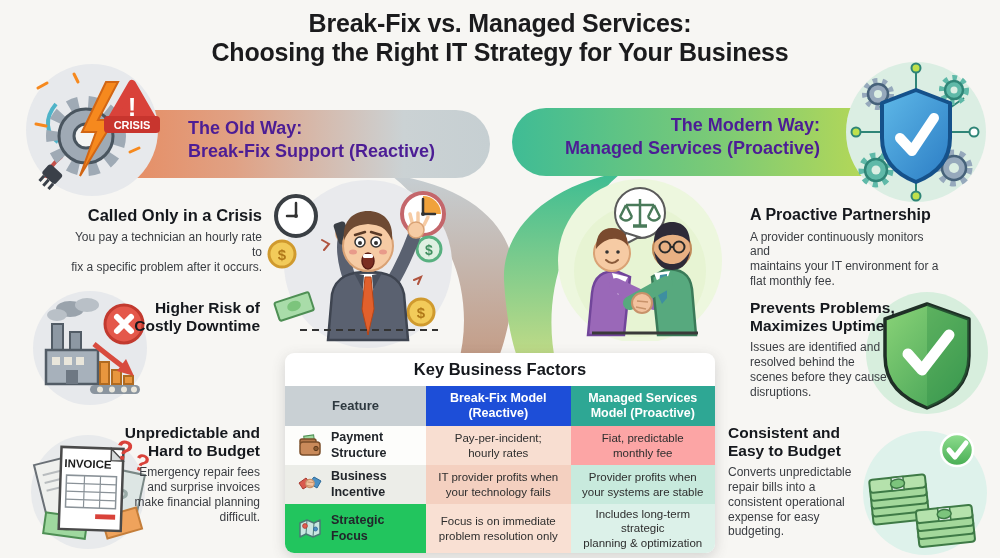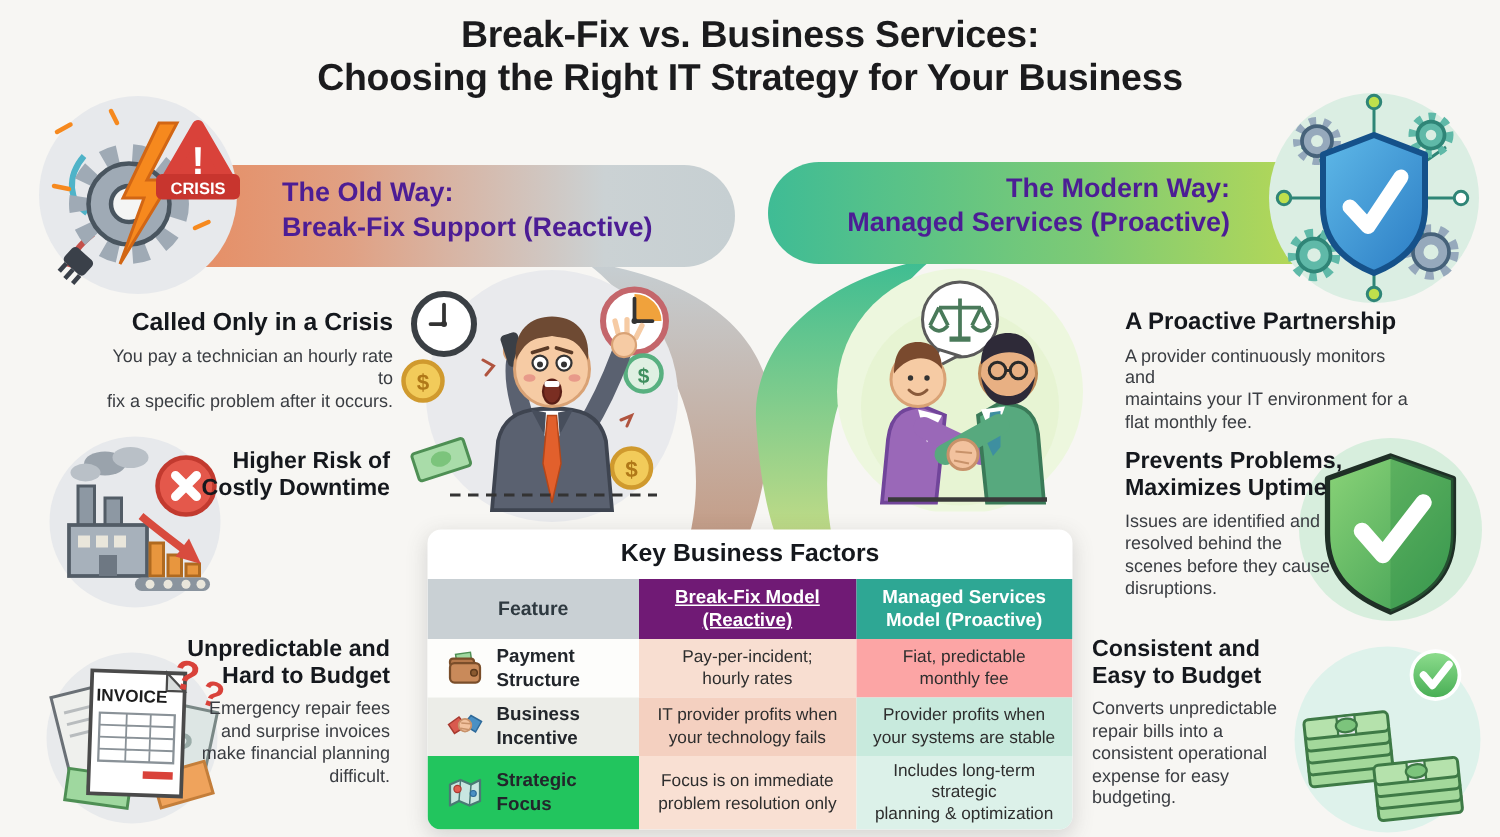--- a/index.html
+++ b/index.html
@@ -32,21 +32,21 @@
   
   #table-card{left:285px;top:353px;width:430px;background:#ffffff;border-radius:9px;
     box-shadow:0 4px 14px rgba(70,70,70,.20);overflow:hidden;z-index:6;}
   .t-title{height:33px;display:flex;align-items:center;justify-content:center;
     font-size:16.5px;font-weight:700;color:#15181d;}
   .t-row{display:grid;grid-template-columns:141px 144.5px 144.5px;}
   .t-row > div{display:flex;align-items:center;justify-content:center;text-align:center;
     white-space:pre-line;padding:3px 4px;box-sizing:border-box;}
   .th{min-height:40px;font-weight:700;line-height:1.18;}
   .th-feature{background:#c9d0d4;color:#2e3940;font-size:13px;}
-  .th-bf{background:#701a75;color:#ffffff;font-size:12.5px;text-decoration:underline;}
+  .th-bf{background:#1d4ed8;color:#ffffff;font-size:12.5px;}
   .th-mg{background:#2ea794;color:#ffffff;font-size:12.5px;}
   .td{min-height:39px;font-size:11.5px;color:#2e2e2e;line-height:1.25;}
   .feat-cell{justify-content:flex-start !important;text-align:left !important;
     padding-left:13px !important;gap:9px;font-weight:700;font-size:12.5px;color:#22262b;}
   .bg-f1{background:#fdfdfb;} .bg-f2{background:#ecede8;} .bg-f3{background:#22c55e;}
   .bg-b1{background:#f8ded1;} .bg-b2{background:#f4d0c0;} .bg-b3{background:#f9e0d3;}
   .bg-m1{background:#fca5a5;} .bg-m2{background:#c8eadd;} .bg-m3{background:#dcf1e9;}
 </style>
 </head>
 <body>
@@ -75,21 +75,21 @@
           <stop offset="1" stop-color="#C6DC86"></stop>
       </linearGradient>
     </defs>
     <path fill="url(#tl)" d="M400,176 C486,192 516,238 514,280 C512,316 504,346 496,364 L458,364 C468,330 466,286 448,250 C434,222 416,194 392,176 Z"></path>
     <path fill="url(#tr)" d="M612,174 C534,192 502,238 504,280 C506,316 512,346 520,364 L556,364 C548,330 550,286 566,250 C580,222 596,194 620,174 Z"></path>
     <rect x="96" y="110" width="394" height="68" rx="34" fill="url(#gl)"></rect>
     <rect x="512" y="108" width="394" height="68" rx="34" fill="url(#gr)"></rect>
   </svg>
 
   <div id="title" class="abs">
-    <div class="t1">Break-Fix vs. Business Services:</div>
+    <div class="t1">Break-Fix vs. Managed Services:</div>
     <div class="t2">Choosing the Right IT Strategy for Your Business</div>
   </div>
 
   <div id="banner-old-text" class="abs banner-text">
     <div>The Old Way:</div>
     <div>Break-Fix Support (Reactive)</div>
   </div>
   <div id="banner-modern-text" class="abs banner-text">
     <div>The Modern Way:</div>
     <div>Managed Services (Proactive)</div>

